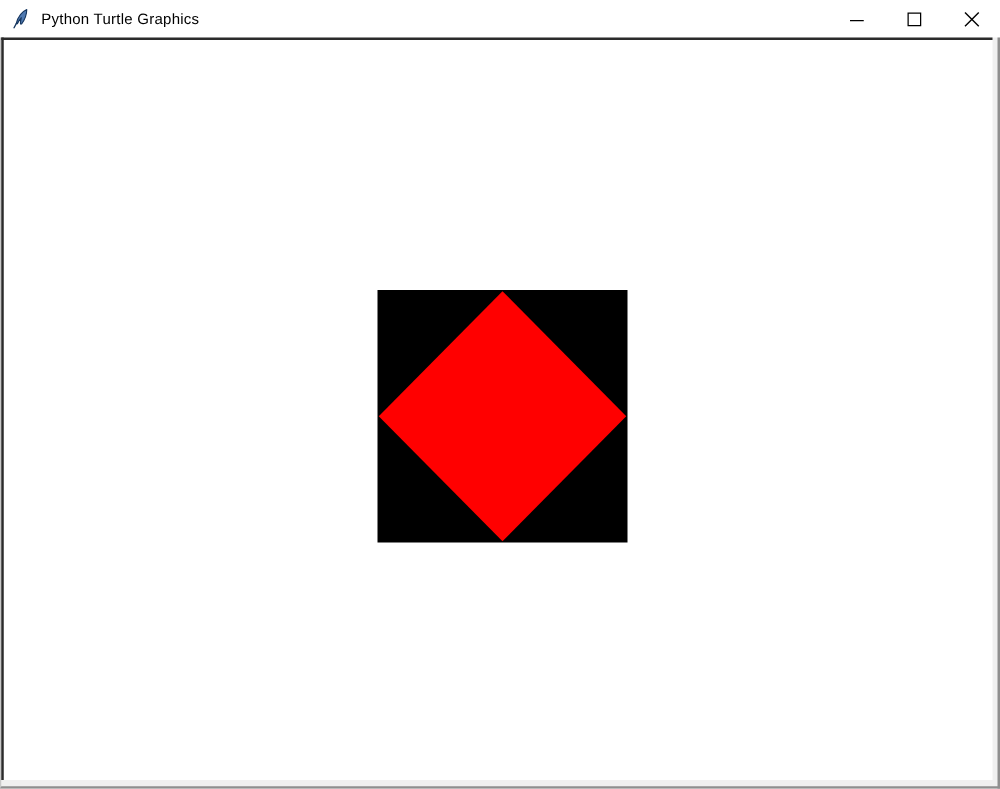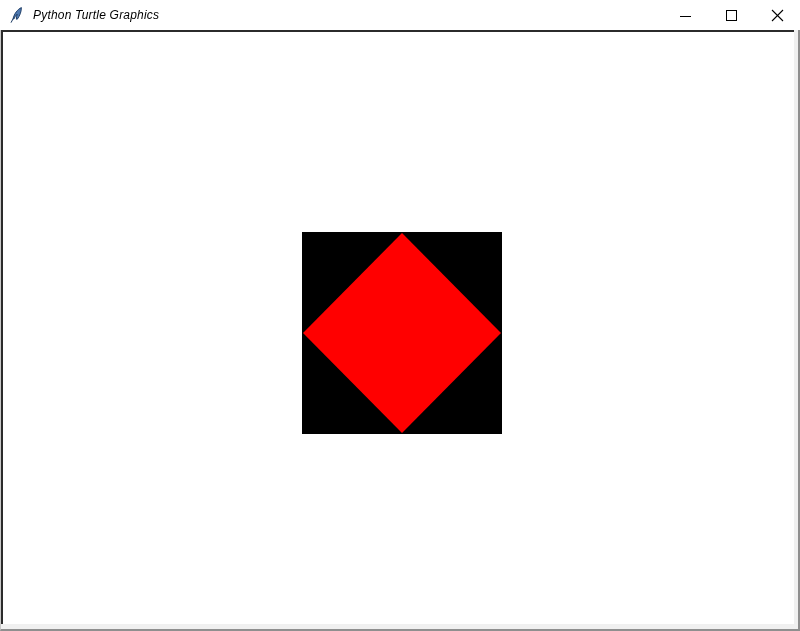--- a/index.html
+++ b/index.html
@@ -15,21 +15,20 @@
     overflow: hidden;
   }
   
   .titlebar {
     position: absolute;
     top: 0; left: 0; right: 0;
     height: 30px;
     background: #ffffff;
     display: flex;
     align-items: center;
-    font-style: italic;
   }
   .app-icon {
     width: 16px; height: 16px;
     margin-left: 10px;
     display: flex;
     align-items: center;
     justify-content: center;
   }
   .title-text {
     margin-left: 7px;

